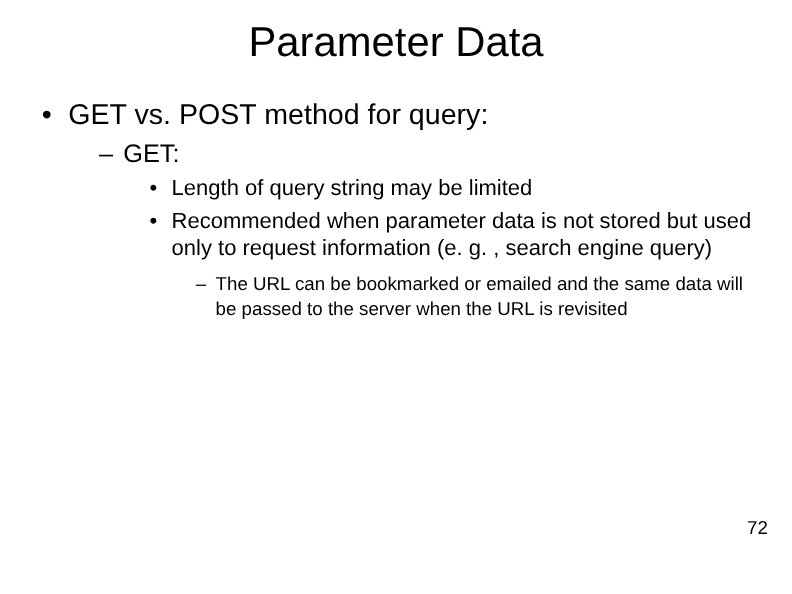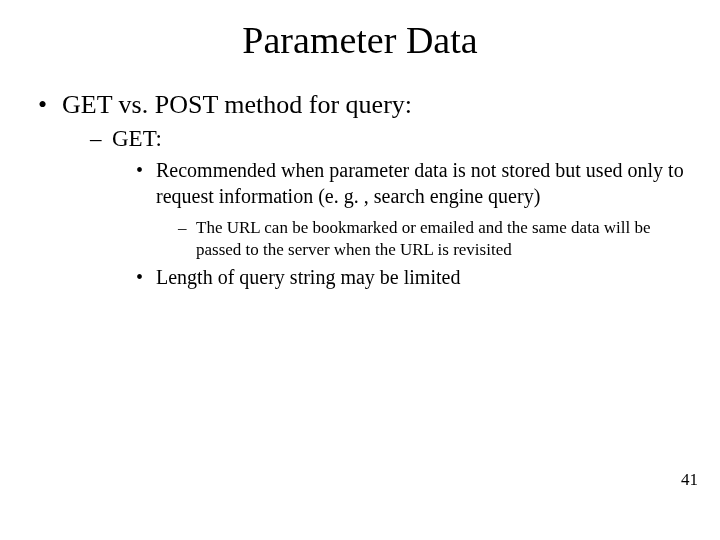--- a/index.html
+++ b/index.html
@@ -12,21 +12,20 @@
     color: #000000;
     position: relative;
     overflow: hidden;
   }
   .slide {
     box-sizing: border-box;
     width: 720px;
     height: 508px;
     padding: 18px 30px 0 30px;
     position: relative;
-    font-family: Liberation Serif, serif;
   }
   .title {
     text-align: center;
     font-size: 38px;
     font-weight: normal;
     margin: 0 0 28px 0;
   }
   ul.lvl1 {
     list-style: none;
     padding: 0 0 0 4px;
@@ -112,30 +111,30 @@
   <h1 class="title">Parameter Data</h1>
 
   <ul class="lvl1">
     <li>
       <span>GET vs. POST method for query:</span>
       <ul class="lvl2">
         <li>
           <span>GET:</span>
           <ul class="lvl3">
             <li>
+              <span>Length of query string may be limited</span>
+            </li>
+            <li>
               <span>Recommended when parameter data is not stored but used only to request information (e. g. , search engine query)</span>
               <ul class="lvl4">
                 <li>
                   <span>The URL can be bookmarked or emailed and the same data will be passed to the server when the URL is revisited</span>
                 </li>
               </ul>
             </li>
-            <li>
-              <span>Length of query string may be limited</span>
-            </li>
           </ul>
         </li>
       </ul>
     </li>
   </ul>
 
-  <div class="page-num">41</div>
+  <div class="page-num">72</div>
 </div>
 
 </body></html>

